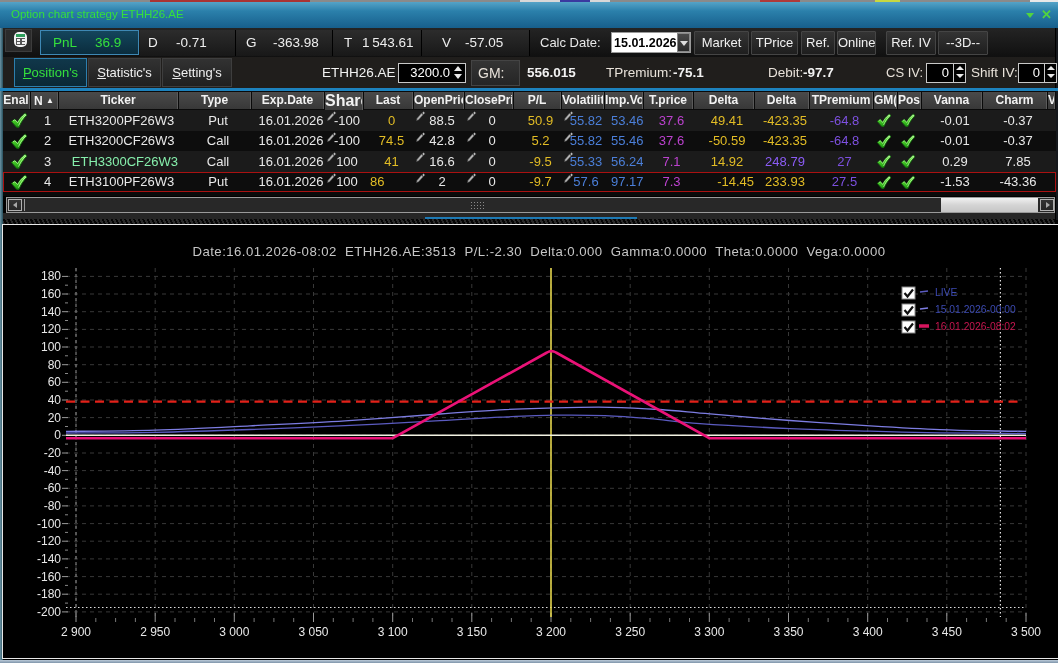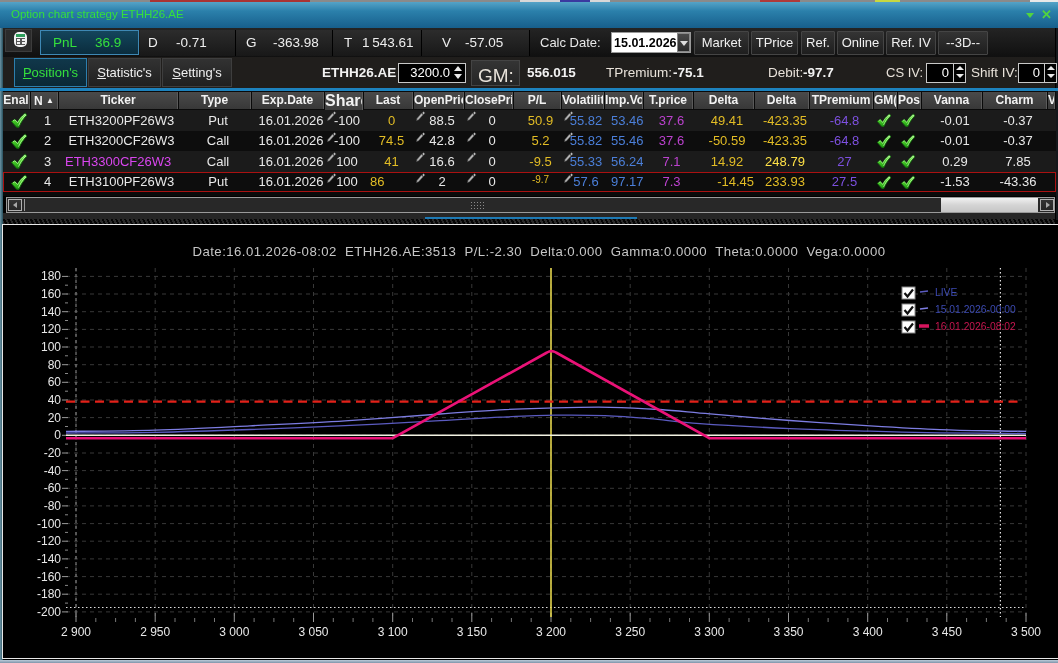--- a/index.html
+++ b/index.html
@@ -69,34 +69,34 @@
 <div class="abs" style="left:442px;top:35px;color:#eee;font-size:13.5px">V</div>
 <div class="abs" style="left:465px;top:35px;color:#eee;font-size:13.5px">-57.05</div>
 <div class="lbl" style="left:540px;top:35px;color:#e8e8e8">Calc Date:</div>
 <div class="abs" style="left:611px;top:32px;width:80px;height:21px;background:#fff;border:1px solid #999"></div>
 <div class="abs" style="left:614px;top:36px;color:#000;font-size:12.5px;font-weight:bold">15.01.2026</div>
 <div class="abs" style="left:677px;top:33px;width:13px;height:19px;background:linear-gradient(#4a4a4a,#2a2a2a);border:1px solid #888"></div>
 <div class="abs" style="left:679.5px;top:41px;width:0;height:0;border-left:4px solid transparent;border-right:4px solid transparent;border-top:5px solid #ddd"></div>
 <div class="btn" style="left:694px;width:55px;line-height:22px">Market</div>
 <div class="btn" style="left:751px;width:47px;line-height:22px">TPrice</div>
 <div class="btn" style="left:801px;width:34px;line-height:22px">Ref.</div>
-<div class="btn" style="left:837px;width:47px;line-height:22px">Online</div>
+<div class="btn" style="left:837px;width:39px;line-height:22px">Online</div>
 <div class="btn" style="left:886px;width:50px;line-height:22px">Ref. IV</div>
 <div class="btn" style="left:938px;width:50px;line-height:22px">--3D--</div>
 
 <div class="abs" style="left:3px;top:57px;width:1052px;height:31px;background:#201e1c"></div>
 <div class="tab" style="left:14px;width:73px;background:linear-gradient(#10374a,#0a2836);border:1px solid #2d7fae;color:#35e03c"><span style="text-decoration:underline">P</span>osition's</div>
 <div class="tab" style="left:88px;width:73px"><span style="text-decoration:underline">S</span>tatistic's</div>
 <div class="tab" style="left:162px;width:70px"><span style="text-decoration:underline">S</span>etting's</div>
-<div class="abs" style="left:322px;top:65px;color:#f2f2f2;font-size:13.5px;font-weight:bold">ETHH26.AE</div>
+<div class="abs" style="left:322px;top:65px;color:#f2f2f2;font-size:13.5px;font-weight:normal">ETHH26.AE</div>
 <div class="abs" style="left:398px;top:63px;width:68px;height:20px;background:#000;border:1.5px solid #c8c8c8;color:#fff;font-size:13px;text-align:right;line-height:17px;padding-right:15px">3200.0</div>
 <div class="abs" style="left:454px;top:66px;width:0;height:0;border-left:4.5px solid transparent;border-right:4.5px solid transparent;border-bottom:5px solid #e8e8e8"></div>
 <div class="abs" style="left:454px;top:74px;width:0;height:0;border-left:4.5px solid transparent;border-right:4.5px solid transparent;border-top:5px solid #e8e8e8"></div>
 <div class="abs" style="left:471px;top:60px;width:49px;height:26px;background:linear-gradient(#343434,#252525);border:1px solid #444"></div>
-<div class="abs" style="left:478px;top:65px;color:#e8e2da;font-size:19px">GM:</div>
+<div class="abs" style="left:478px;top:65px;color:#e8e2da;font-size:14px">GM:</div>
 <div class="abs" style="left:527px;top:65px;color:#f2f2f2;font-size:13.5px;font-weight:bold">556.015</div>
 <div class="abs" style="left:606px;top:65px;color:#e8e2da;font-size:13.5px">TPremium:</div>
 <div class="abs" style="left:673px;top:65px;color:#f2f2f2;font-size:13.5px;font-weight:bold">-75.1</div>
 <div class="abs" style="left:768px;top:65px;color:#e8e2da;font-size:13.5px">Debit:</div>
 <div class="abs" style="left:803px;top:65px;color:#f2f2f2;font-size:13.5px;font-weight:bold">-97.7</div>
 <div class="abs" style="left:886px;top:65px;color:#e8e2da;font-size:13px">CS IV:</div>
 <div class="abs" style="left:926px;top:63px;width:28px;height:20px;background:#000;border:1px solid #c8c8c8;color:#fff;font-size:13px;text-align:right;line-height:18px;padding-right:4px">0</div>
 <div class="abs" style="left:954px;top:63px;width:12px;height:20px;background:#000;border:1px solid #c8c8c8;border-left:none"></div>
 <div class="abs" style="left:956px;top:66px;width:0;height:0;border-left:4px solid transparent;border-right:4px solid transparent;border-bottom:4.5px solid #e8e8e8"></div>
 <div class="abs" style="left:956px;top:74px;width:0;height:0;border-left:4px solid transparent;border-right:4px solid transparent;border-top:4.5px solid #e8e8e8"></div>
@@ -205,21 +205,21 @@
 <svg style="position:absolute;left:900px;top:133.5px" width="15" height="15" viewBox="0 0 17 17">
     <use href="#chk"></use>
   </svg>
 <div style="position:absolute;left:928px;top:133.0px;width:54px;height:16px;overflow:hidden;text-align:center;font-size:13px;color:#e8e8e8;white-space:nowrap">-0.01</div>
 <div style="position:absolute;left:989px;top:133.0px;width:58px;height:16px;overflow:hidden;text-align:center;font-size:13px;color:#e8e8e8;white-space:nowrap">-0.37</div>
 <div style="position:absolute;left:3px;top:151px;width:1053px;height:20.5px;background:#1b1b1b;box-sizing:border-box"></div>
 <svg style="position:absolute;left:10px;top:153px" width="17" height="17" viewBox="0 0 17 17">
     <use href="#chk"></use>
   </svg>
 <div style="position:absolute;left:37px;top:153.5px;width:21px;height:16px;overflow:hidden;text-align:center;font-size:13px;color:#e8e8e8;white-space:nowrap">3</div>
-<div style="position:absolute;left:65px;top:153.5px;width:113px;height:16px;overflow:hidden;text-align:left;font-size:13px;color:#d946ef;white-space:nowrap">ETH3300CF26W3</div>
+<div style="position:absolute;left:65px;top:153.5px;width:113px;height:16px;overflow:hidden;text-align:right;font-size:13px;color:#86efac;white-space:nowrap">ETH3300CF26W3</div>
 <div style="position:absolute;left:185px;top:153.5px;width:66px;height:16px;overflow:hidden;text-align:center;font-size:13px;color:#e8e8e8;white-space:nowrap">Call</div>
 <div style="position:absolute;left:258px;top:153.5px;width:66px;height:16px;overflow:hidden;text-align:center;font-size:13px;color:#e8e8e8;white-space:nowrap">16.01.2026</div>
 <svg style="position:absolute;left:326px;top:152px" width="11" height="11" viewBox="0 0 11 11">
     <use href="#pen"></use>
   </svg>
 <div style="position:absolute;left:331px;top:153.5px;width:32px;height:16px;overflow:hidden;text-align:center;font-size:13px;color:#e8e8e8;white-space:nowrap">100</div>
 <div style="position:absolute;left:370px;top:153.5px;width:43px;height:16px;overflow:hidden;text-align:center;font-size:13px;color:#e3bd25;white-space:nowrap">41</div>
 <svg style="position:absolute;left:415px;top:152px" width="11" height="11" viewBox="0 0 11 11">
     <use href="#pen"></use>
   </svg>
@@ -229,21 +229,21 @@
   </svg>
 <div style="position:absolute;left:471px;top:153.5px;width:42px;height:16px;overflow:hidden;text-align:center;font-size:13px;color:#e8e8e8;white-space:nowrap">0</div>
 <div style="position:absolute;left:520px;top:153.5px;width:41px;height:16px;overflow:hidden;text-align:center;font-size:13px;color:#e3bd25;white-space:nowrap">-9.5</div>
 <svg style="position:absolute;left:563px;top:152px" width="11" height="11" viewBox="0 0 11 11">
     <use href="#pen"></use>
   </svg>
 <div style="position:absolute;left:568px;top:153.5px;width:36px;height:16px;overflow:hidden;text-align:center;font-size:13px;color:#4b7fd9;white-space:nowrap">55.33</div>
 <div style="position:absolute;left:611px;top:153.5px;width:32px;height:16px;overflow:hidden;text-align:center;font-size:13px;color:#4b7fd9;white-space:nowrap">56.24</div>
 <div style="position:absolute;left:650px;top:153.5px;width:43px;height:16px;overflow:hidden;text-align:center;font-size:13px;color:#bc42cf;white-space:nowrap">7.1</div>
 <div style="position:absolute;left:700px;top:153.5px;width:54px;height:16px;overflow:hidden;text-align:center;font-size:13px;color:#e3bd25;white-space:nowrap">14.92</div>
-<div style="position:absolute;left:761px;top:153.5px;width:48px;height:16px;overflow:hidden;text-align:center;font-size:13px;color:#fde047;white-space:nowrap">248.79</div>
+<div style="position:absolute;left:761px;top:153.5px;width:48px;height:16px;overflow:hidden;text-align:center;font-size:13px;color:#8b5cf6;white-space:nowrap">248.79</div>
 <div style="position:absolute;left:816px;top:153.5px;width:57px;height:16px;overflow:hidden;text-align:center;font-size:13px;color:#7d50e0;white-space:nowrap">27</div>
 <svg style="position:absolute;left:876px;top:154px" width="15" height="15" viewBox="0 0 17 17">
     <use href="#chk"></use>
   </svg>
 <svg style="position:absolute;left:900px;top:154px" width="15" height="15" viewBox="0 0 17 17">
     <use href="#chk"></use>
   </svg>
 <div style="position:absolute;left:928px;top:153.5px;width:54px;height:16px;overflow:hidden;text-align:center;font-size:13px;color:#e8e8e8;white-space:nowrap">0.29</div>
 <div style="position:absolute;left:989px;top:153.5px;width:58px;height:16px;overflow:hidden;text-align:center;font-size:13px;color:#e8e8e8;white-space:nowrap">7.85</div>
 <div style="position:absolute;left:3px;top:171.5px;width:1053px;height:20.5px;background:#0d0d0d;border:1.5px solid #aa1111;box-sizing:border-box"></div>
@@ -260,21 +260,21 @@
 <div style="position:absolute;left:331px;top:174.0px;width:32px;height:16px;overflow:hidden;text-align:center;font-size:13px;color:#e8e8e8;white-space:nowrap">100</div>
 <div style="position:absolute;left:370px;top:174.0px;width:43px;height:16px;overflow:hidden;text-align:left;font-size:13px;color:#e3bd25;white-space:nowrap">86</div>
 <svg style="position:absolute;left:415px;top:172.5px" width="11" height="11" viewBox="0 0 11 11">
     <use href="#pen"></use>
   </svg>
 <div style="position:absolute;left:420px;top:174.0px;width:44px;height:16px;overflow:hidden;text-align:center;font-size:13px;color:#e8e8e8;white-space:nowrap">2</div>
 <svg style="position:absolute;left:466px;top:172.5px" width="11" height="11" viewBox="0 0 11 11">
     <use href="#pen"></use>
   </svg>
 <div style="position:absolute;left:471px;top:174.0px;width:42px;height:16px;overflow:hidden;text-align:center;font-size:13px;color:#e8e8e8;white-space:nowrap">0</div>
-<div style="position:absolute;left:520px;top:174.0px;width:41px;height:31px;overflow:hidden;text-align:center;font-size:10px;color:#e3bd25;white-space:nowrap">-9.7</div>
+<div style="position:absolute;left:520px;top:174.0px;width:41px;height:31px;overflow:hidden;text-align:center;font-size:13px;color:#e3bd25;white-space:nowrap">-9.7</div>
 <svg style="position:absolute;left:563px;top:172.5px" width="11" height="11" viewBox="0 0 11 11">
     <use href="#pen"></use>
   </svg>
 <div style="position:absolute;left:568px;top:174.0px;width:36px;height:16px;overflow:hidden;text-align:center;font-size:13px;color:#4b7fd9;white-space:nowrap">57.6</div>
 <div style="position:absolute;left:611px;top:174.0px;width:32px;height:32px;overflow:hidden;text-align:center;font-size:13px;color:#4b7fd9;white-space:nowrap">97.17</div>
 <div style="position:absolute;left:650px;top:174.0px;width:43px;height:16px;overflow:hidden;text-align:center;font-size:13px;color:#bc42cf;white-space:nowrap">7.3</div>
 <div style="position:absolute;left:700px;top:174.0px;width:54px;height:16px;overflow:hidden;text-align:right;font-size:13px;color:#e3bd25;white-space:nowrap">-14.45</div>
 <div style="position:absolute;left:761px;top:174.0px;width:48px;height:16px;overflow:hidden;text-align:center;font-size:13px;color:#e3bd25;white-space:nowrap">233.93</div>
 <div style="position:absolute;left:816px;top:174.0px;width:57px;height:16px;overflow:hidden;text-align:center;font-size:13px;color:#7d50e0;white-space:nowrap">27.5</div>
 <svg style="position:absolute;left:876px;top:174.5px" width="15" height="15" viewBox="0 0 17 17">

